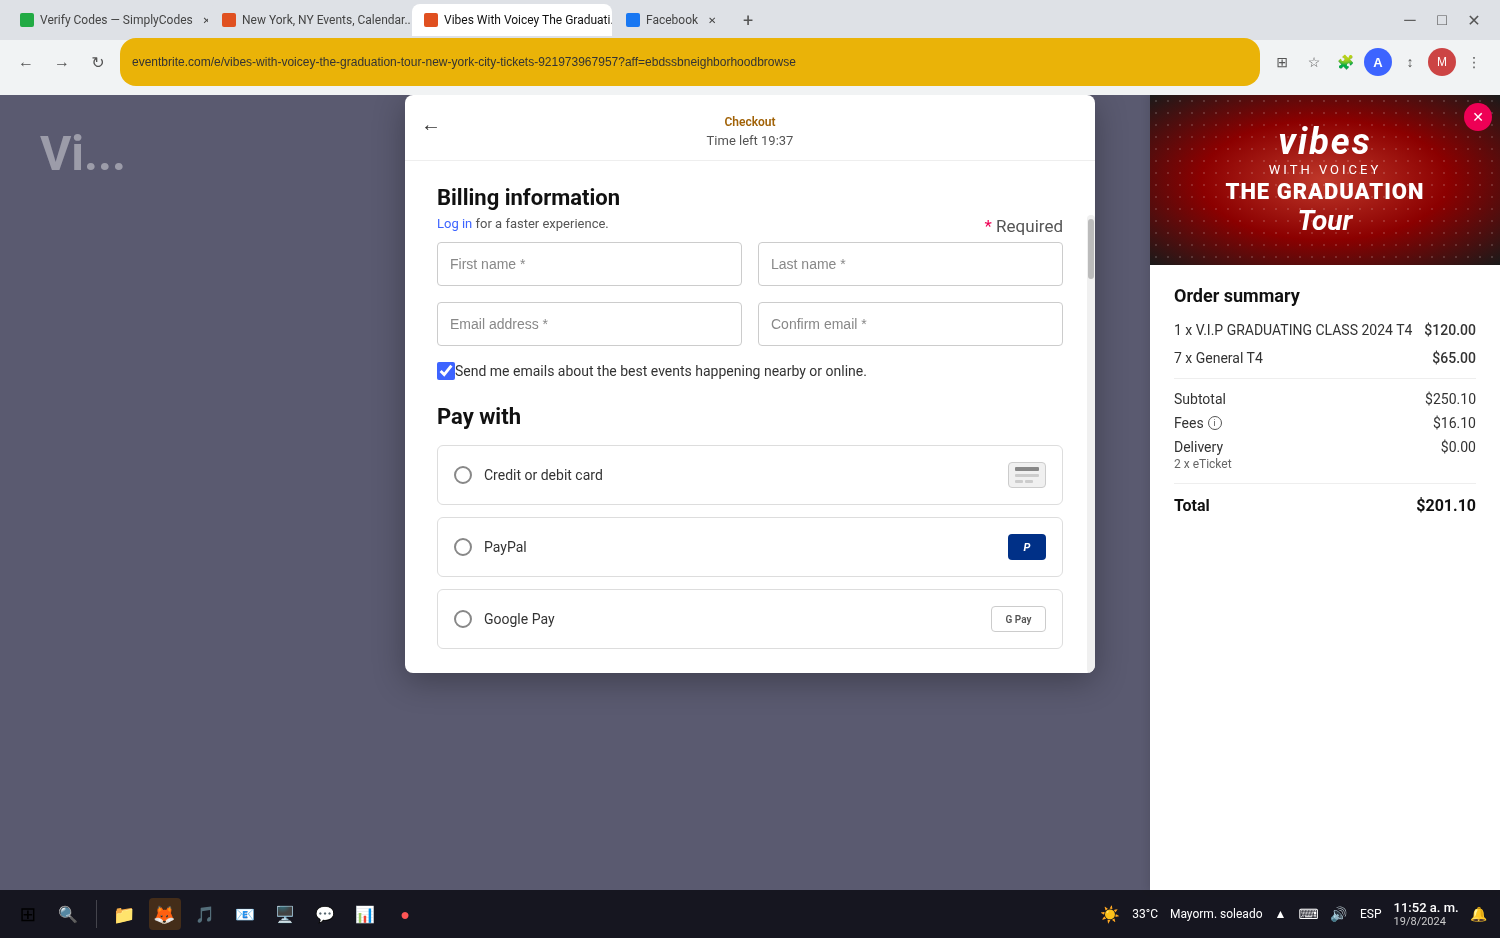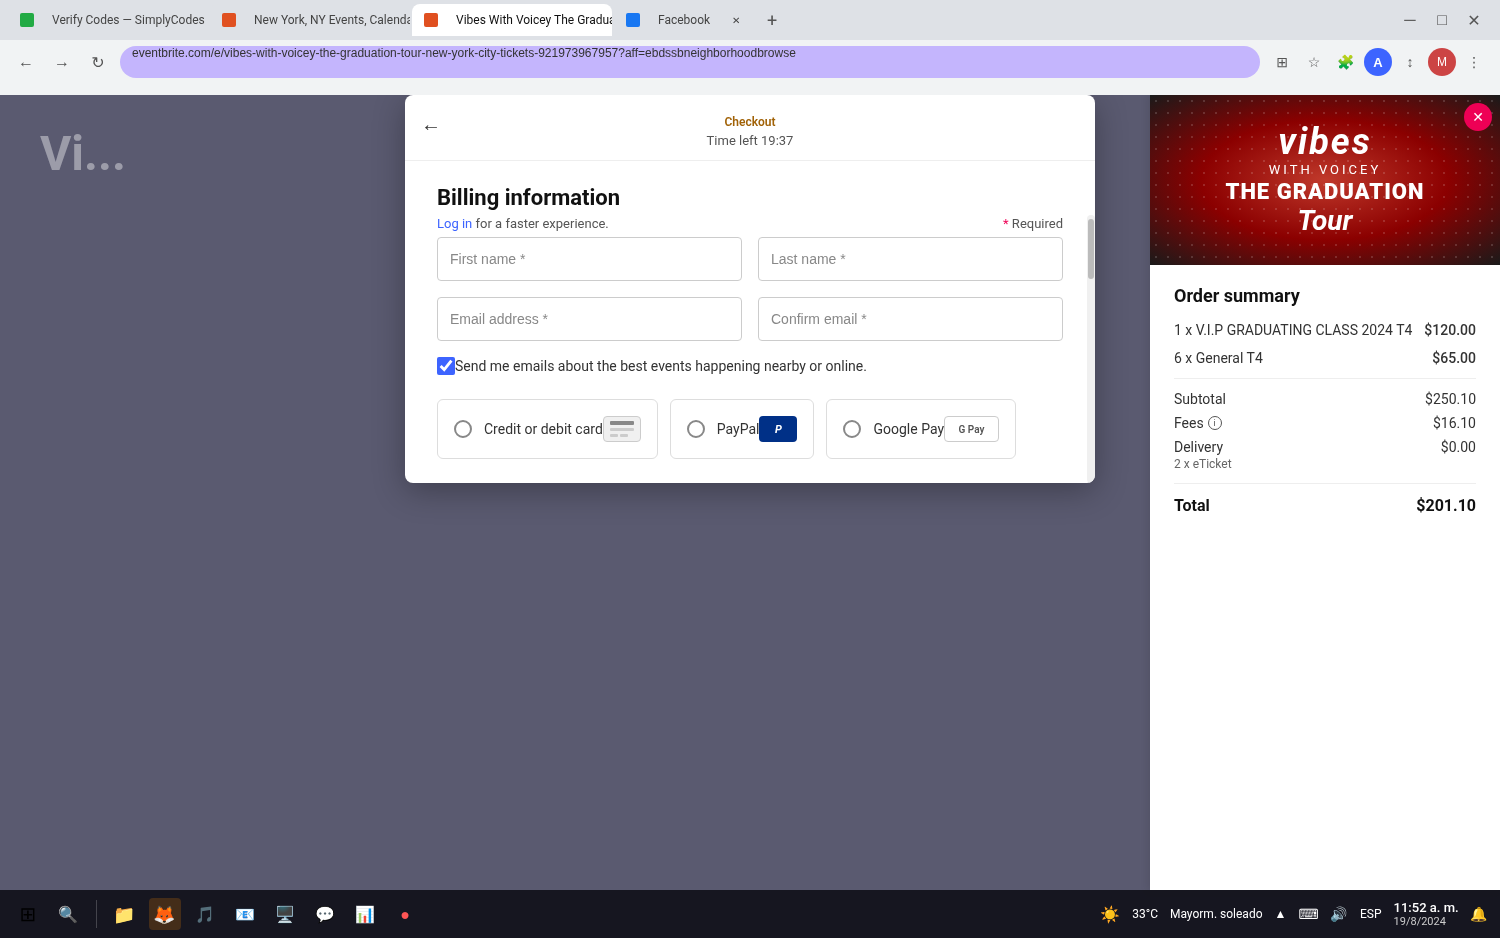--- a/index.html
+++ b/index.html
@@ -30,21 +30,21 @@
     }
     .tab {
       display: flex;
       align-items: center;
       height: 32px;
       padding: 0 12px;
       border-radius: 8px 8px 0 0;
       font-size: 12px;
       color: #444;
       background: #dee1e6;
-      gap: 18px;
+      gap: 6px;
       max-width: 200px;
       overflow: hidden;
       white-space: nowrap;
       text-overflow: ellipsis;
       cursor: pointer;
     }
     .tab.active {
       background: #fff;
       color: #111;
     }
@@ -92,30 +92,30 @@
       background: transparent;
       cursor: pointer;
       display: flex;
       align-items: center;
       justify-content: center;
       color: #555;
       font-size: 16px;
     }
     .address-bar {
       flex: 1;
-      height: 32px;
+      height: 48px;
       border: none;
       border-radius: 16px;
-      background: #c4b5fd;
+      background: #eab308;
       padding: 0 12px;
       font-size: 12px;
       color: #333;
       outline: none;
       display: flex;
-      align-items: flex-start;
+      align-items: center;
     }
     .address-bar input {
       width: 100%;
       border: none;
       outline: none;
       font-size: 12px;
       color: #333;
       background: transparent;
     }
     .nav-icons {
@@ -222,21 +222,21 @@
       margin-bottom: 6px;
       display: flex;
       justify-content: space-between;
     }
     .login-prompt a {
       color: #3d64ff;
       text-decoration: none;
     }
     .required-label {
       color: #555;
-      font-size: 13px;
+      font-size: 17px;
     }
     .required-star { color: #e05; }
 
     .form-row {
       display: flex;
       gap: 16px;
       margin-bottom: 16px;
     }
     .form-field {
       flex: 1;
@@ -273,21 +273,21 @@
 
     .pay-with-title {
       font-size: 22px;
       font-weight: 700;
       color: #111;
       margin-bottom: 16px;
     }
 
     .payment-options {
       display: flex;
-      flex-direction: row;
+      flex-direction: column;
       gap: 12px;
     }
     .payment-option {
       border: 1px solid #ddd;
       border-radius: 6px;
       padding: 16px 16px;
       display: flex;
       align-items: center;
       justify-content: space-between;
       cursor: pointer;
@@ -661,20 +661,21 @@
             </div>
           </div>
 
           <div class="checkbox-row">
             <input type="checkbox" class="checkbox-input" checked="" style="">
             <label class="checkbox-label">Send me emails about the best events happening nearby or online.</label>
           </div>
         </div>
 
         <div>
+          <div class="pay-with-title">Pay with</div>
 
           <div class="payment-options">
 
             <div class="payment-option">
               <div class="payment-option-left">
                 <div class="radio-btn"></div>
                 <span class="payment-label">Credit or debit card</span>
               </div>
               <div class="payment-icon">
                 <div class="card-icon">
@@ -737,21 +738,21 @@
 
       <div class="order-summary">
         <div class="order-summary-title">Order summary</div>
 
         <div class="order-item">
           <span class="order-item-label">1 x V.I.P GRADUATING CLASS 2024 T4</span>
           <span class="order-item-price">$120.00</span>
         </div>
 
         <div class="order-item">
-          <span class="order-item-label">6 x General T4</span>
+          <span class="order-item-label">7 x General T4</span>
           <span class="order-item-price">$65.00</span>
         </div>
 
         <hr class="divider">
 
         <div class="order-row">
           <span>Subtotal</span>
           <span>$250.10</span>
         </div>
 

